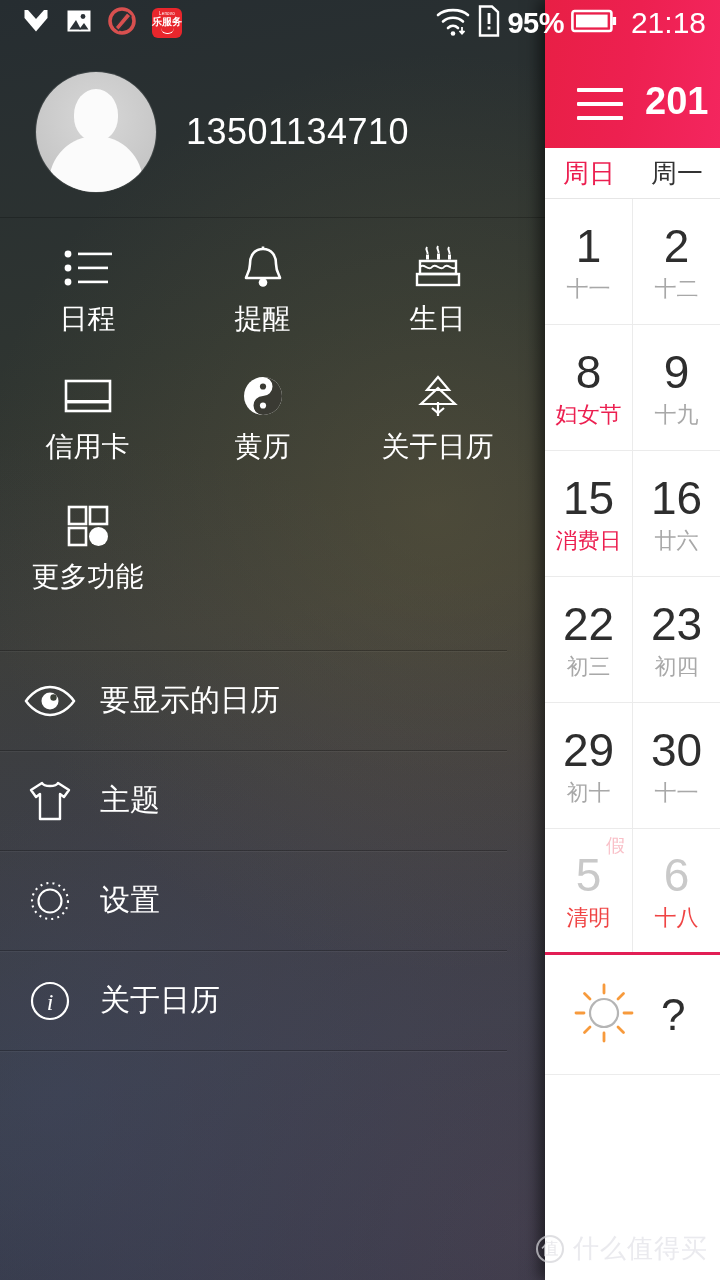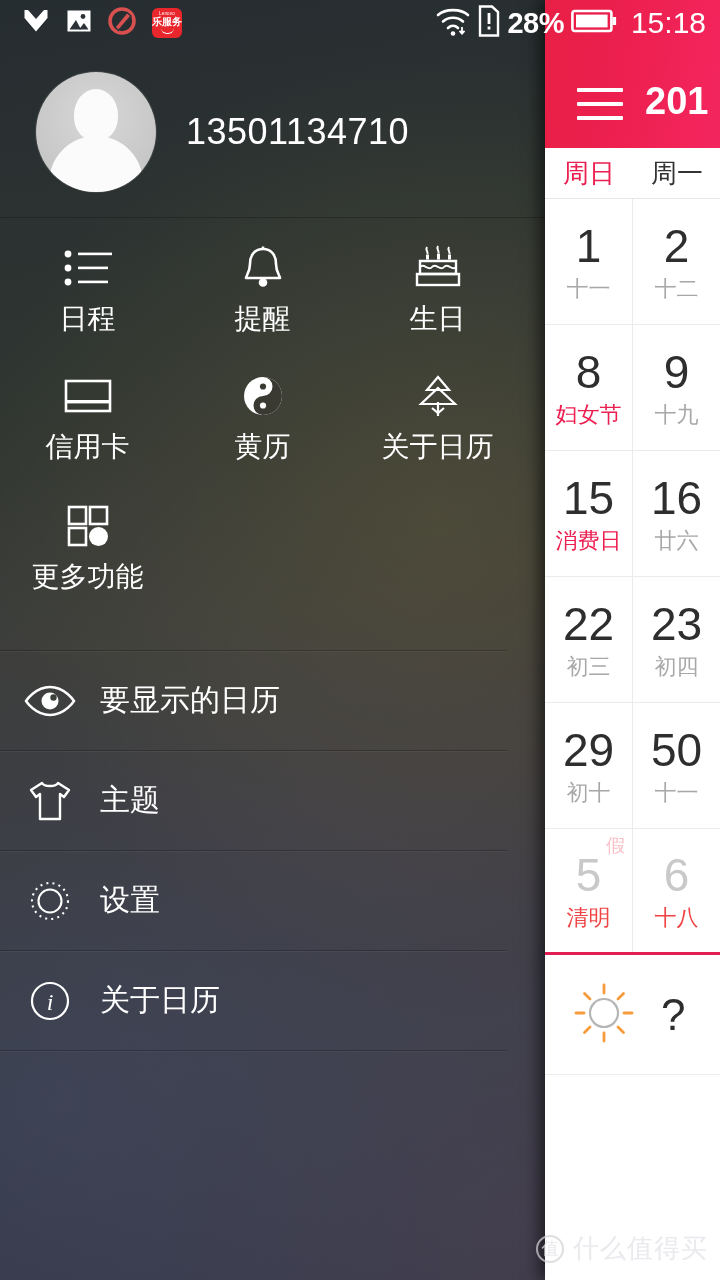--- a/index.html
+++ b/index.html
@@ -368,21 +368,21 @@
           <div class="dsub">初四</div>
         </div>
       </div>
 
       <div class="wrow">
         <div class="day">
           <div class="dnum">29</div>
           <div class="dsub">初十</div>
         </div>
         <div class="day">
-          <div class="dnum">50</div>
+          <div class="dnum">30</div>
           <div class="dsub">十一</div>
         </div>
       </div>
 
       <div class="wrow" id="wrow-last">
         <div class="day out">
           <div class="holiday-badge">假</div>
           <div class="dnum">5</div>
           <div class="dsub">清明</div>
         </div>
@@ -454,29 +454,29 @@
           <path d="M27 22 L27 28 M24.5 25.8 L27 28.6 L29.5 25.8" fill="none" stroke="#fff" stroke-width="1.8"></path>
         </svg>
       </span>
       <span class="sb-ico">
         <svg width="22" height="32" viewBox="0 0 22 32">
           <path d="M2 1.5 L14 1.5 L20 7 L20 30.5 L2 30.5 Z" fill="none" stroke="#fff" stroke-width="2.4"></path>
           <rect x="9.6" y="8" width="2.8" height="11" fill="#fff"></rect>
           <rect x="9.6" y="21.5" width="2.8" height="3" fill="#fff"></rect>
         </svg>
       </span>
-      <span id="battpct">28%</span>
+      <span id="battpct">95%</span>
       <span class="sb-ico">
         <svg width="46" height="26" viewBox="0 0 46 26">
           <rect x="1.4" y="3" width="39" height="20" rx="2.2" fill="none" stroke="#fff" stroke-width="2.6"></rect>
           <rect x="5" y="6.6" width="31.6" height="12.8" fill="#fff"></rect>
           <rect x="41.5" y="9" width="3.6" height="8" fill="#fff"></rect>
         </svg>
       </span>
-      <span id="clock">15:18</span>
+      <span id="clock">21:18</span>
     </div>
   </div>
 
   <div id="watermark">
     <span class="wm-logo">值</span>
     <span class="wm-text">什么值得买</span>
   </div>
 
 </div>
 

